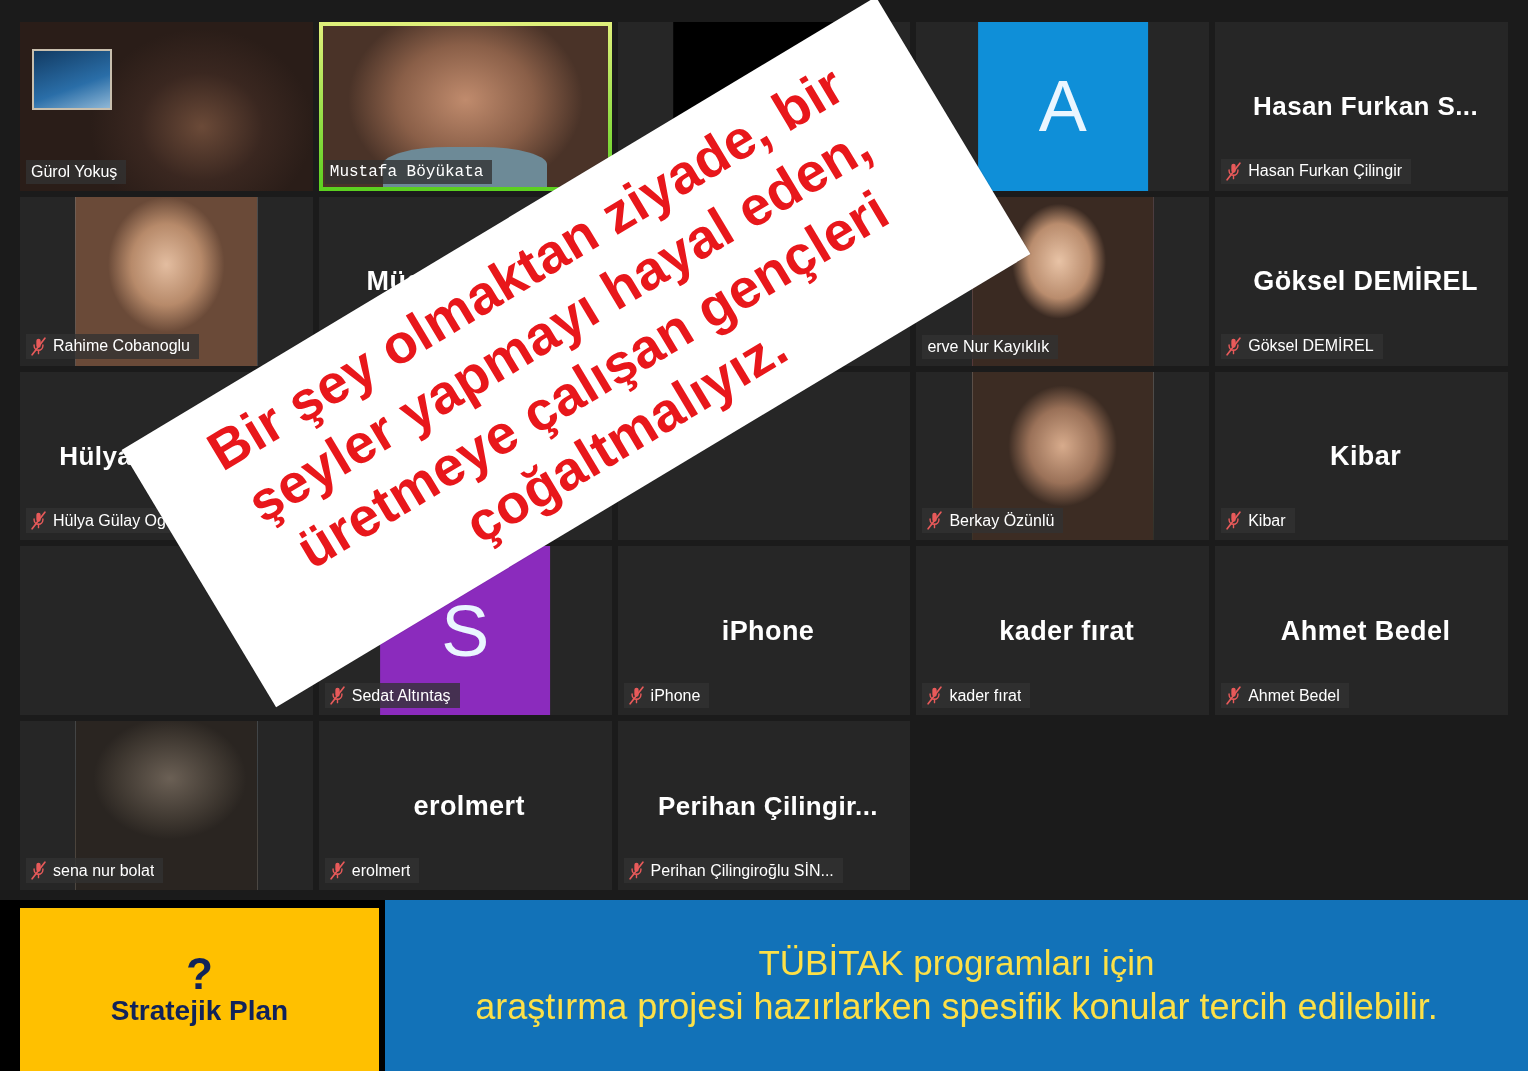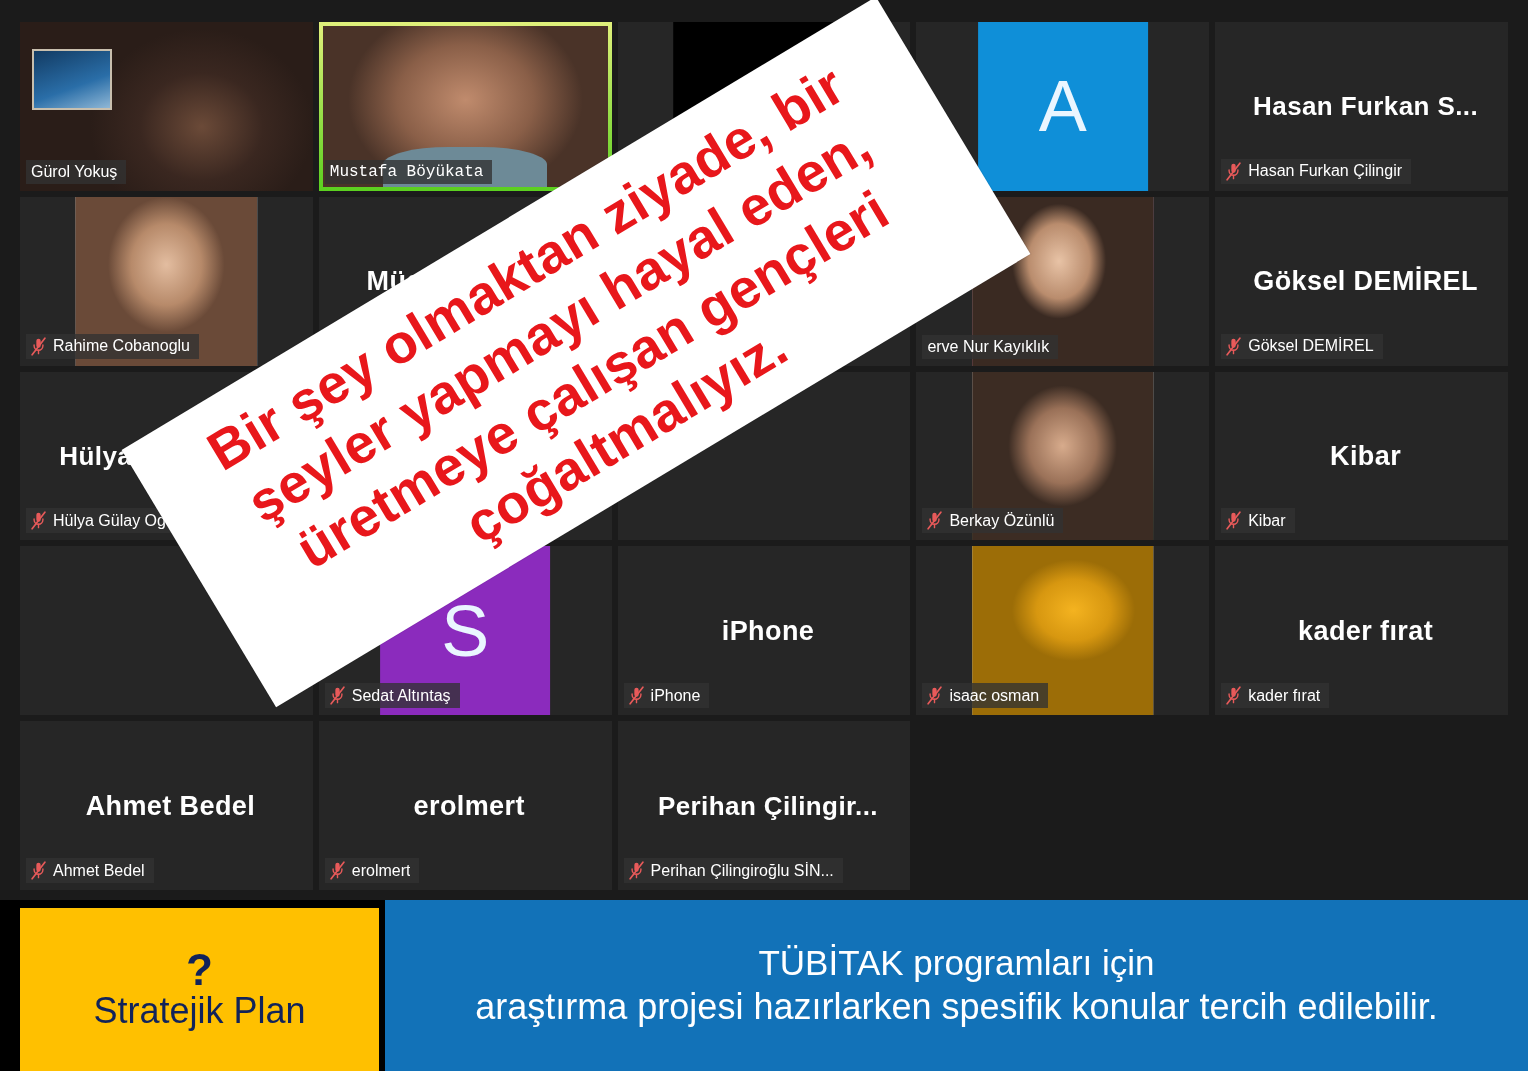--- a/index.html
+++ b/index.html
@@ -145,21 +145,21 @@
     position:absolute;left:0;top:900px;width:1528px;height:171px;
     background:#000;
   }
   #yellowbox{
     position:absolute;left:20px;top:8px;width:359px;height:163px;
     background:#ffc000;
     display:flex;flex-direction:column;align-items:center;justify-content:center;
     color:#11235a;
   }
   #yellowbox .q{font-size:44px;font-weight:bold;line-height:.92;margin-bottom:2px;}
-  #yellowbox .sp{font-size:36px;font-weight:normal;line-height:1;}
+  #yellowbox .sp{font-size:28px;font-weight:bold;line-height:1;}
   #bluebox{
     position:absolute;left:385px;top:0;width:1143px;height:171px;
     background:#1272b8;
     display:flex;flex-direction:column;align-items:center;justify-content:center;
     color:#f2f542;
     text-align:center;
   }
   #bluebox .l1{font-size:35px;line-height:1.22;}
   #bluebox .l2{font-size:36px;line-height:1.22;}
 </style>
@@ -314,32 +314,20 @@
           <svg class="micmute" viewBox="0 0 16 20">
             <path d="M8 1.6a2.3 2.3 0 0 1 2.3 2.3v5.2A2.3 2.3 0 0 1 8 11.4a2.3 2.3 0 0 1-2.3-2.3V3.9A2.3 2.3 0 0 1 8 1.6z" fill="#e85a5a"></path>
             <path d="M3.3 8.3v1a4.7 4.7 0 0 0 9.4 0v-1" stroke="#e85a5a" stroke-width="1.5" fill="none" stroke-linecap="round"></path>
             <path d="M8 14v3.6" stroke="#e85a5a" stroke-width="1.5" stroke-linecap="round"></path>
             <path d="M1.2 18.8L14.8 1.2" stroke="#e85a5a" stroke-width="1.8" stroke-linecap="round"></path>
           </svg>
           <span class="label">iPhone</span>
         </div>
       </div>
       <div class="tile">
-        <div class="media ph-isaac"></div>
-        <div class="plate">
-          <svg class="micmute" viewBox="0 0 16 20">
-            <path d="M8 1.6a2.3 2.3 0 0 1 2.3 2.3v5.2A2.3 2.3 0 0 1 8 11.4a2.3 2.3 0 0 1-2.3-2.3V3.9A2.3 2.3 0 0 1 8 1.6z" fill="#e85a5a"></path>
-            <path d="M3.3 8.3v1a4.7 4.7 0 0 0 9.4 0v-1" stroke="#e85a5a" stroke-width="1.5" fill="none" stroke-linecap="round"></path>
-            <path d="M8 14v3.6" stroke="#e85a5a" stroke-width="1.5" stroke-linecap="round"></path>
-            <path d="M1.2 18.8L14.8 1.2" stroke="#e85a5a" stroke-width="1.8" stroke-linecap="round"></path>
-          </svg>
-          <span class="label">isaac osman</span>
-        </div>
-      </div>
-      <div class="tile">
         <div class="bigname">kader fırat</div>
         <div class="plate">
           <svg class="micmute" viewBox="0 0 16 20">
             <path d="M8 1.6a2.3 2.3 0 0 1 2.3 2.3v5.2A2.3 2.3 0 0 1 8 11.4a2.3 2.3 0 0 1-2.3-2.3V3.9A2.3 2.3 0 0 1 8 1.6z" fill="#e85a5a"></path>
             <path d="M3.3 8.3v1a4.7 4.7 0 0 0 9.4 0v-1" stroke="#e85a5a" stroke-width="1.5" fill="none" stroke-linecap="round"></path>
             <path d="M8 14v3.6" stroke="#e85a5a" stroke-width="1.5" stroke-linecap="round"></path>
             <path d="M1.2 18.8L14.8 1.2" stroke="#e85a5a" stroke-width="1.8" stroke-linecap="round"></path>
           </svg>
           <span class="label">kader fırat</span>
         </div>
@@ -347,20 +335,32 @@
       <div class="tile">
         <div class="bigname">Ahmet Bedel</div>
         <div class="plate">
           <svg class="micmute" viewBox="0 0 16 20">
             <path d="M8 1.6a2.3 2.3 0 0 1 2.3 2.3v5.2A2.3 2.3 0 0 1 8 11.4a2.3 2.3 0 0 1-2.3-2.3V3.9A2.3 2.3 0 0 1 8 1.6z" fill="#e85a5a"></path>
             <path d="M3.3 8.3v1a4.7 4.7 0 0 0 9.4 0v-1" stroke="#e85a5a" stroke-width="1.5" fill="none" stroke-linecap="round"></path>
             <path d="M8 14v3.6" stroke="#e85a5a" stroke-width="1.5" stroke-linecap="round"></path>
             <path d="M1.2 18.8L14.8 1.2" stroke="#e85a5a" stroke-width="1.8" stroke-linecap="round"></path>
           </svg>
           <span class="label">Ahmet Bedel</span>
+        </div>
+      </div>
+      <div class="tile">
+        <div class="media ph-sena"></div>
+        <div class="plate">
+          <svg class="micmute" viewBox="0 0 16 20">
+            <path d="M8 1.6a2.3 2.3 0 0 1 2.3 2.3v5.2A2.3 2.3 0 0 1 8 11.4a2.3 2.3 0 0 1-2.3-2.3V3.9A2.3 2.3 0 0 1 8 1.6z" fill="#e85a5a"></path>
+            <path d="M3.3 8.3v1a4.7 4.7 0 0 0 9.4 0v-1" stroke="#e85a5a" stroke-width="1.5" fill="none" stroke-linecap="round"></path>
+            <path d="M8 14v3.6" stroke="#e85a5a" stroke-width="1.5" stroke-linecap="round"></path>
+            <path d="M1.2 18.8L14.8 1.2" stroke="#e85a5a" stroke-width="1.8" stroke-linecap="round"></path>
+          </svg>
+          <span class="label">sena nur bolat</span>
         </div>
       </div>
       <div class="tile">
         <div class="bigname">erolmert</div>
         <div class="plate">
           <svg class="micmute" viewBox="0 0 16 20">
             <path d="M8 1.6a2.3 2.3 0 0 1 2.3 2.3v5.2A2.3 2.3 0 0 1 8 11.4a2.3 2.3 0 0 1-2.3-2.3V3.9A2.3 2.3 0 0 1 8 1.6z" fill="#e85a5a"></path>
             <path d="M3.3 8.3v1a4.7 4.7 0 0 0 9.4 0v-1" stroke="#e85a5a" stroke-width="1.5" fill="none" stroke-linecap="round"></path>
             <path d="M8 14v3.6" stroke="#e85a5a" stroke-width="1.5" stroke-linecap="round"></path>
             <path d="M1.2 18.8L14.8 1.2" stroke="#e85a5a" stroke-width="1.8" stroke-linecap="round"></path>
@@ -385,21 +385,21 @@
 
 <div id="rotbanner" style="background: rgb(255, 255, 255); transform: rotate(-31deg);">
   <div class="txt" style="color: rgb(232, 23, 27);">Bir şey olmaktan ziyade, bir şeyler yapmayı hayal eden, üretmeye çalışan gençleri çoğaltmalıyız.</div>
 </div>
 
 <div id="bottom">
   <div id="yellowbox" style="background: rgb(255, 192, 0); color: rgb(17, 35, 90);">
     <div class="q">?</div>
     <div class="sp">Stratejik Plan</div>
   </div>
-  <div id="bluebox" style="background: rgb(18, 114, 184); color: #ffffff;">
+  <div id="bluebox" style="background: rgb(18, 114, 184); color: #fde047;">
     <div class="l1">TÜBİTAK  programları için</div>
     <div class="l2">araştırma projesi hazırlarken spesifik konular tercih edilebilir.</div>
   </div>
 </div>
 
 
 
 <domain>Computer-Use</domain>
 
 </body></html>

